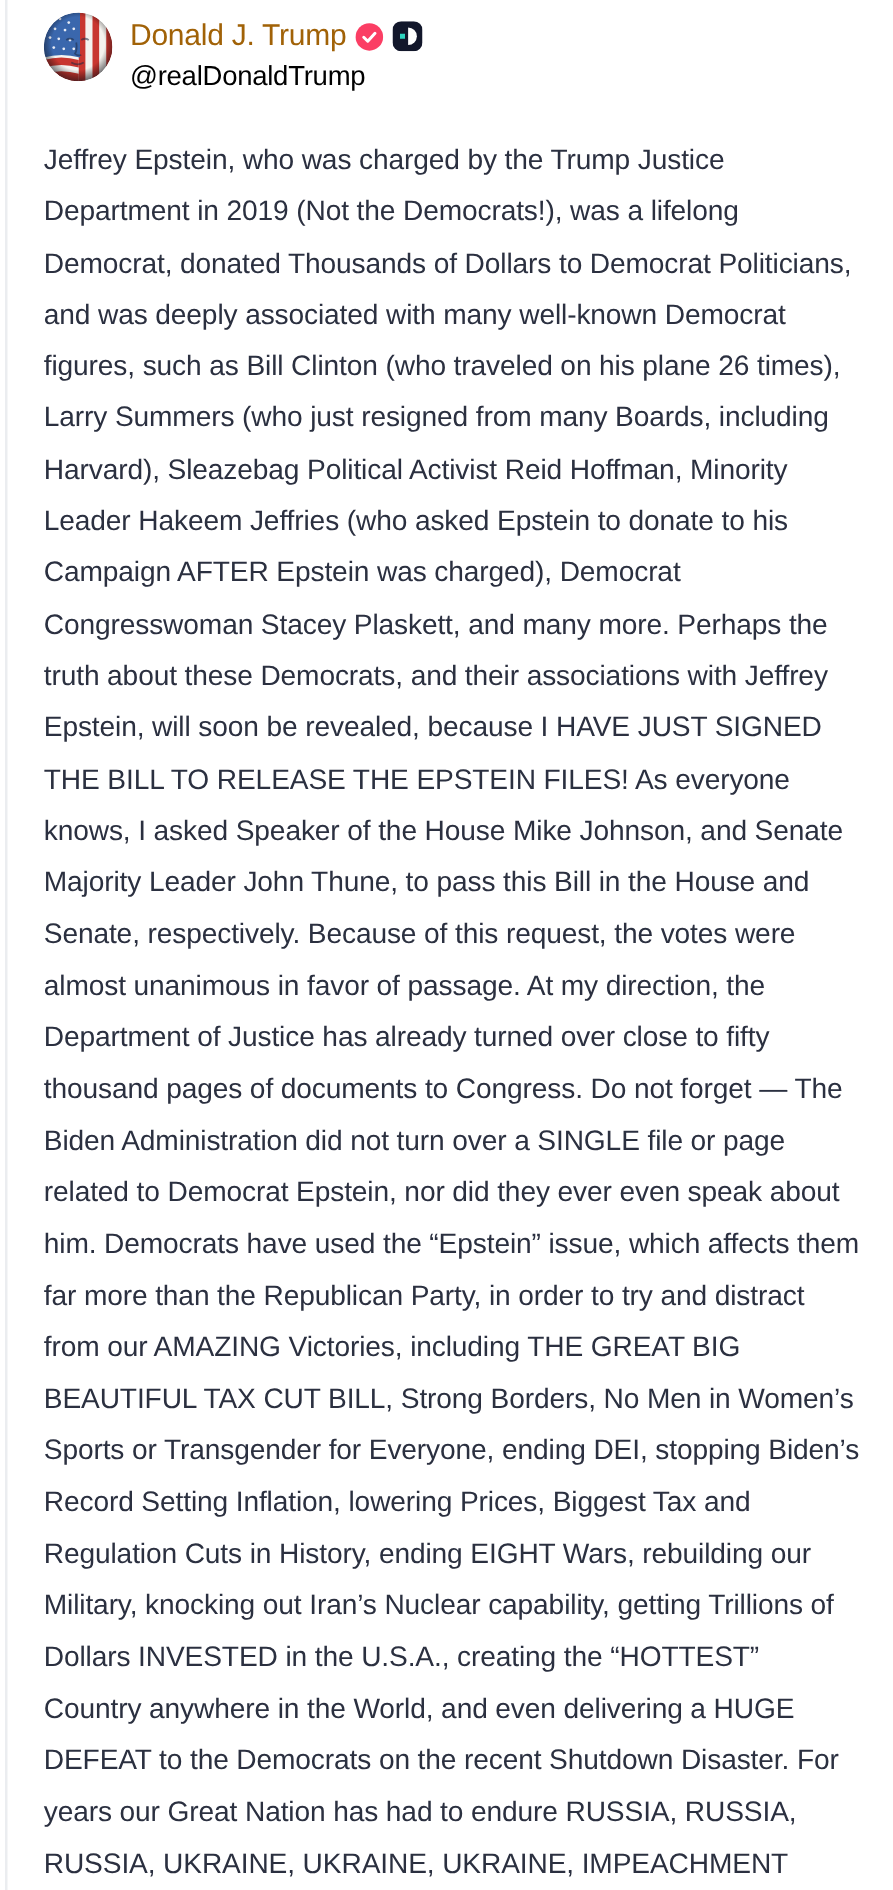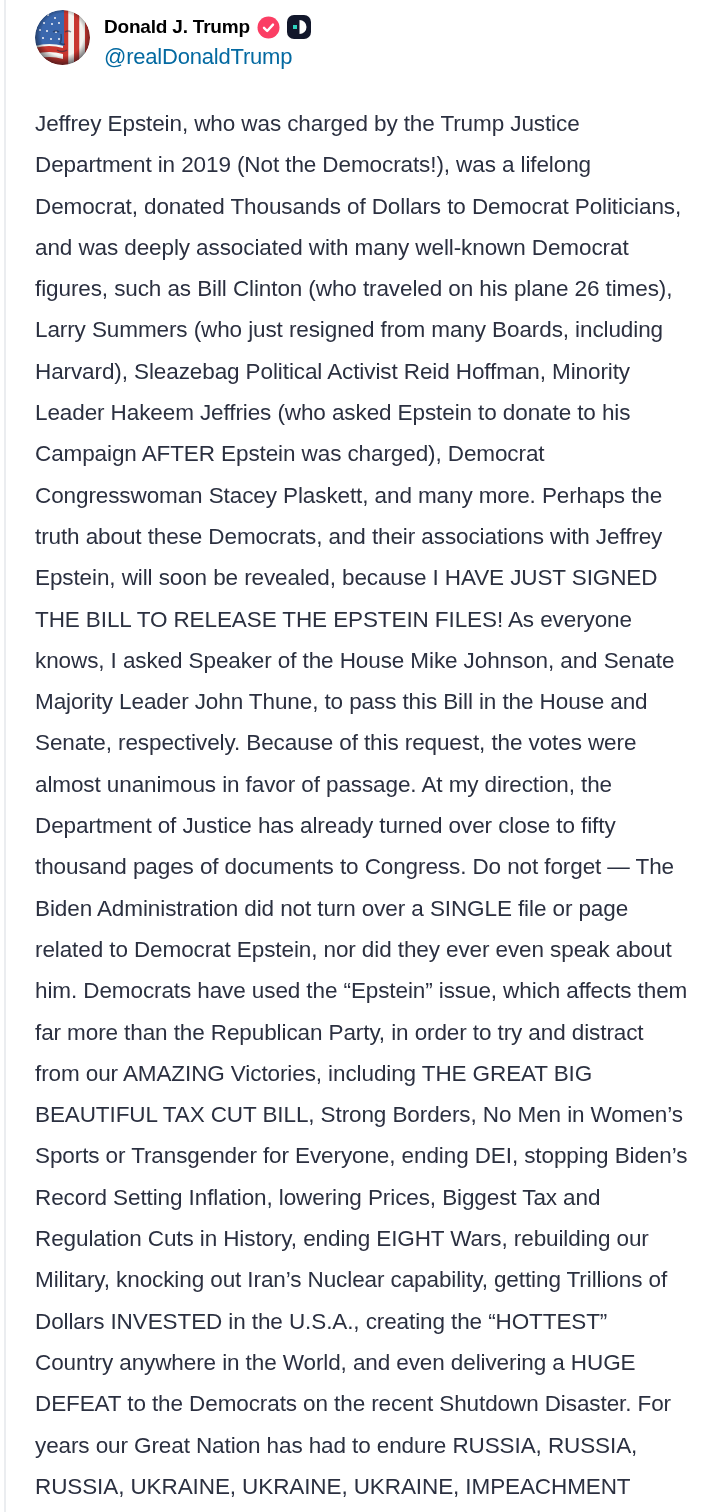--- a/index.html
+++ b/index.html
@@ -33,31 +33,31 @@
     cursor: pointer;
   }
   .avatar svg { display: block; width: 55px; height: 55px; }
   .author-block { padding-top: 5px; }
   .name-row {
     display: flex;
     align-items: center;
     gap: 7px;
   }
   .author-name {
-    font-weight: bold;
-    font-size: 19px;
-    color: #000000;
+    font-weight: normal;
+    font-size: 24px;
+    color: #a16207;
     letter-spacing: -0.2px;
     cursor: pointer;
   }
   .verified-badge svg, .logo-badge svg { display: block; }
   .author-handle {
     margin-top: 5px;
     font-size: 22px;
-    color: #0369a1;
+    color: #000000;
     letter-spacing: -0.2px;
     cursor: pointer;
   }
   .post-body {
     margin-top: 33px;
     font-size: 22.5px;
     line-height: 41.3px;
     letter-spacing: -0.1px;
     color: #2b3040;
     white-space: pre-wrap;

